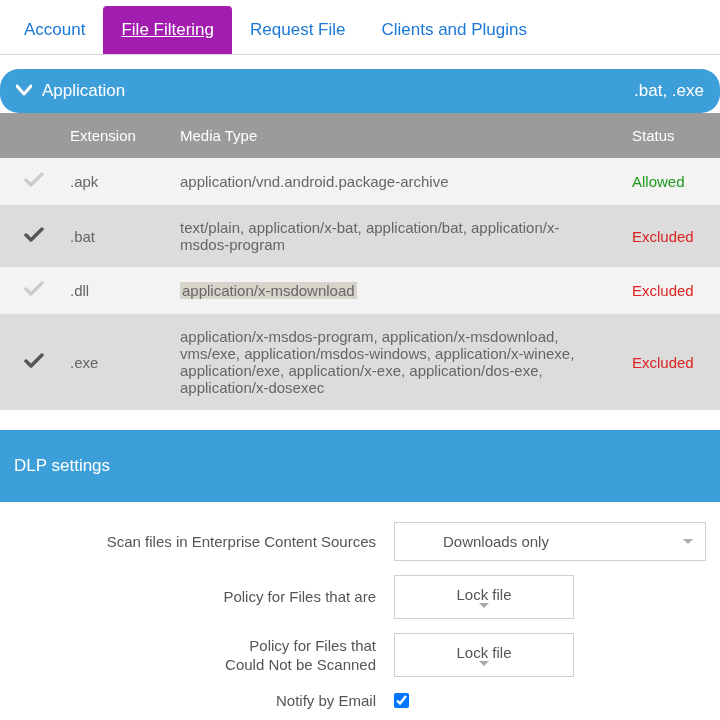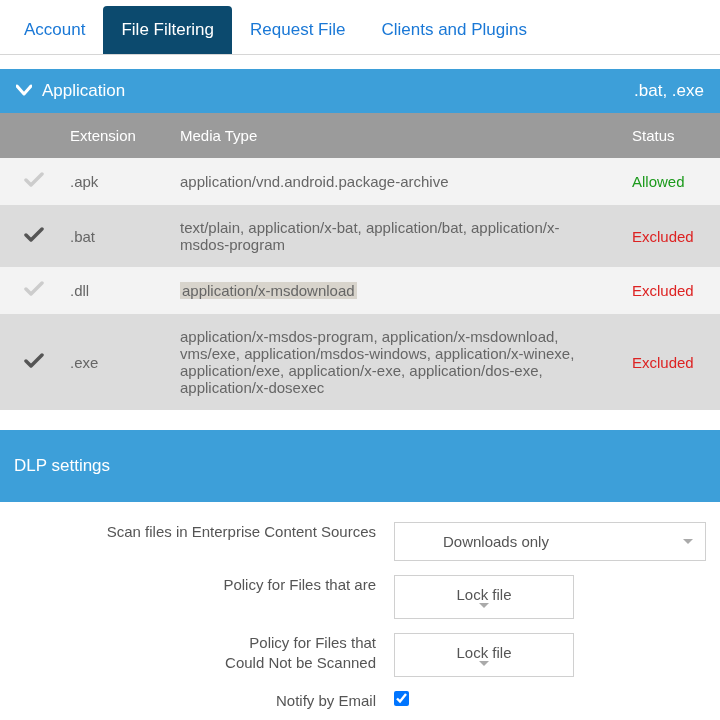--- a/index.html
+++ b/index.html
@@ -17,34 +17,36 @@
     border-bottom: 1px solid #d6d6d6;
     height: 55px;
   }
   .tab {
     padding: 14px 18px 14px 18px;
     color: #1a78d6;
     cursor: pointer;
     font-size: 17px;
   }
   .tab.active {
-    background: #0c4a6e;
+    background: #a21caf;
     color: #fff;
     border-top-left-radius: 4px;
     border-top-right-radius: 4px;
+    text-decoration: underline;
   }
   .section-header {
     background: #3d9fd9;
     color: #fff;
     display: flex;
     align-items: center;
     justify-content: space-between;
     padding: 12px 16px;
     font-size: 17px;
     margin-top: 14px;
+    border-radius: 19px;
   }
   .section-header .left {
     display: flex;
     align-items: center;
     gap: 10px;
   }
   .table {
     width: 100%;
     border-collapse: collapse;
   }
@@ -74,20 +76,21 @@
     color: #fff;
     padding: 26px 14px;
     font-size: 17px;
     margin-top: 20px;
   }
   .dlp-body {
     padding: 20px 14px 0 14px;
   }
   .dlp-row {
     display: flex;
+    align-items: center;
     margin-bottom: 14px;
   }
   .dlp-label {
     width: 380px;
     text-align: right;
     padding-right: 18px;
     color: #555;
     line-height: 1.3;
   }
   .select {

